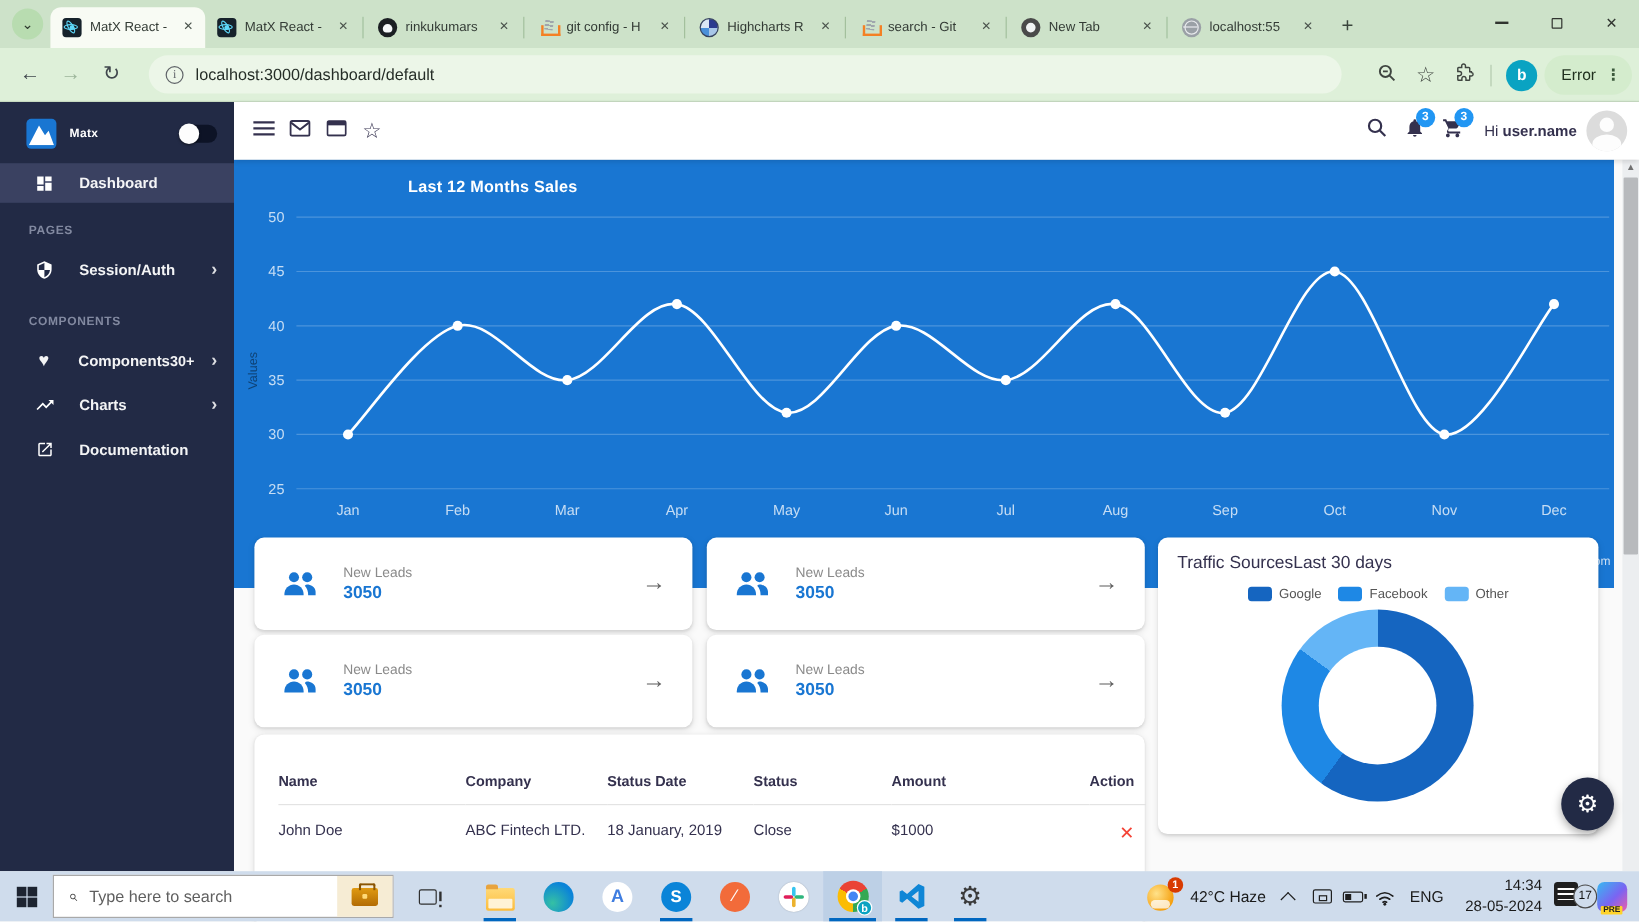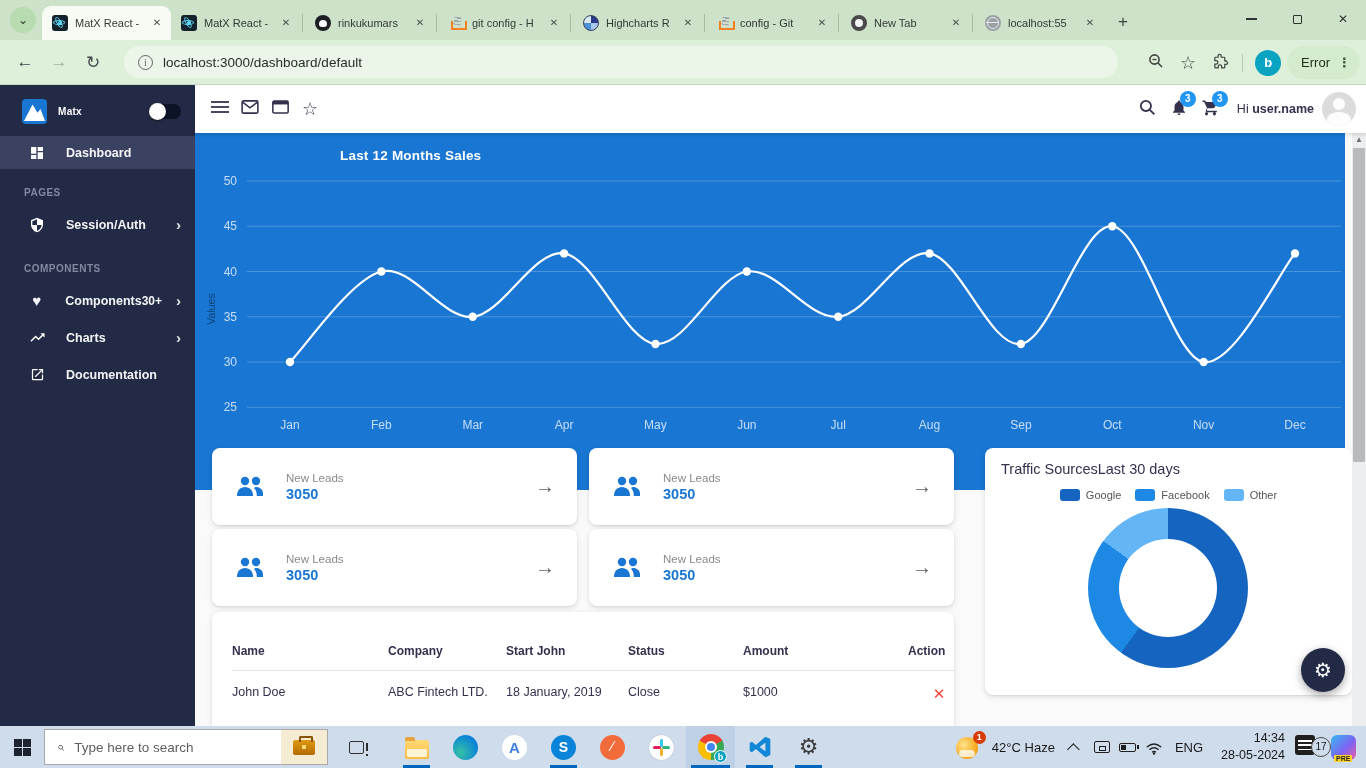--- a/index.html
+++ b/index.html
@@ -89,21 +89,21 @@
   .hero-credits { position:absolute; right:3px; bottom:16px; font-size:10px; color:rgba(235,242,250,.85); }
 
   
   .card { position:absolute; background:#fff; border-radius:8px; box-shadow:0 2px 6px rgba(0,0,0,.10), 0 1px 2px rgba(0,0,0,.08); z-index:2; }
   .lead-card { width:365px; height:77px; display:flex; align-items:center; padding:0 22px; }
   .lead-texts { margin-left:16px; flex:1; }
   .lead-label { font-size:11.5px; color:#8a8a8a; }
   .lead-value { font-size:14.5px; color:#1976d2; font-weight:bold; margin-top:2px; }
   .lead-arrow { color:#616161; font-size:20px; }
 
-  .traffic-card { left:770px; top:315px; width:367px; height:247px; padding:13px 16px;margin-left:20px; }
+  .traffic-card { left:770px; top:315px; width:367px; height:247px; padding:13px 16px; }
   .traffic-title { font-size:14.5px; color:#34314e; }
   .legend { display:flex; justify-content:center; align-items:center; gap:14px; margin-top:12px; }
   .legend-item { display:flex; align-items:center; gap:6px; }
   .swatch { width:20px; height:12px; border-radius:3px; background:#1565c0; }
   .legend-label { font-size:11px; color:#555; }
   .donut { position:absolute; left:103px; top:60px; width:160px; height:160px; border-radius:50%; }
   .donut:after { content:""; position:absolute; left:31px; top:31px; width:98px; height:98px; border-radius:50%; background:#fff; }
 
   .products-card { left:17px; top:479px; width:742px; height:160px; padding:16px 20px; }
   .pc-head { display:flex; align-items:flex-start; }
@@ -223,21 +223,21 @@
     </div>
     <span class="tdiv"></span>
     <div class="tab">
       <span class="fav fav-hc"></span>
       <span class="tab-title">Highcharts R</span>
       <span class="tab-close">✕</span>
     </div>
     <span class="tdiv"></span>
     <div class="tab">
       <span class="fav fav-so"></span>
-      <span class="tab-title">config - Git</span>
+      <span class="tab-title">search - Git</span>
       <span class="tab-close">✕</span>
     </div>
     <span class="tdiv"></span>
     <div class="tab">
       <span class="fav fav-newtab"></span>
       <span class="tab-title">New Tab</span>
       <span class="tab-close">✕</span>
     </div>
     <span class="tdiv"></span>
     <div class="tab">
@@ -510,21 +510,21 @@
         <span class="legend-label">Other</span>
       </span>
     </div>
     <div class="donut" id="donut" style="background: conic-gradient(rgb(21, 101, 192) 0%, rgb(21, 101, 192) 60%, rgb(30, 136, 229) 60%, rgb(30, 136, 229) 85%, rgb(100, 181, 246) 85%, rgb(100, 181, 246) 100%);"></div>
   </div>
 
   <div class="card products-card">
     <div class="ptable">
       <div class="th">Name</div>
       <div class="th">Company</div>
-      <div class="th">Start John</div>
+      <div class="th">Status Date</div>
       <div class="th">Status</div>
       <div class="th">Amount</div>
       <div class="th col-action">Action</div>
       <div class="td">John Doe</div>
       <div class="td">ABC Fintech LTD.</div>
       <div class="td">18 January, 2019</div>
       <div class="td">Close</div>
       <div class="td">$1000</div>
       <div class="td col-action"><span class="del-x">✕</span></div>
     </div>

